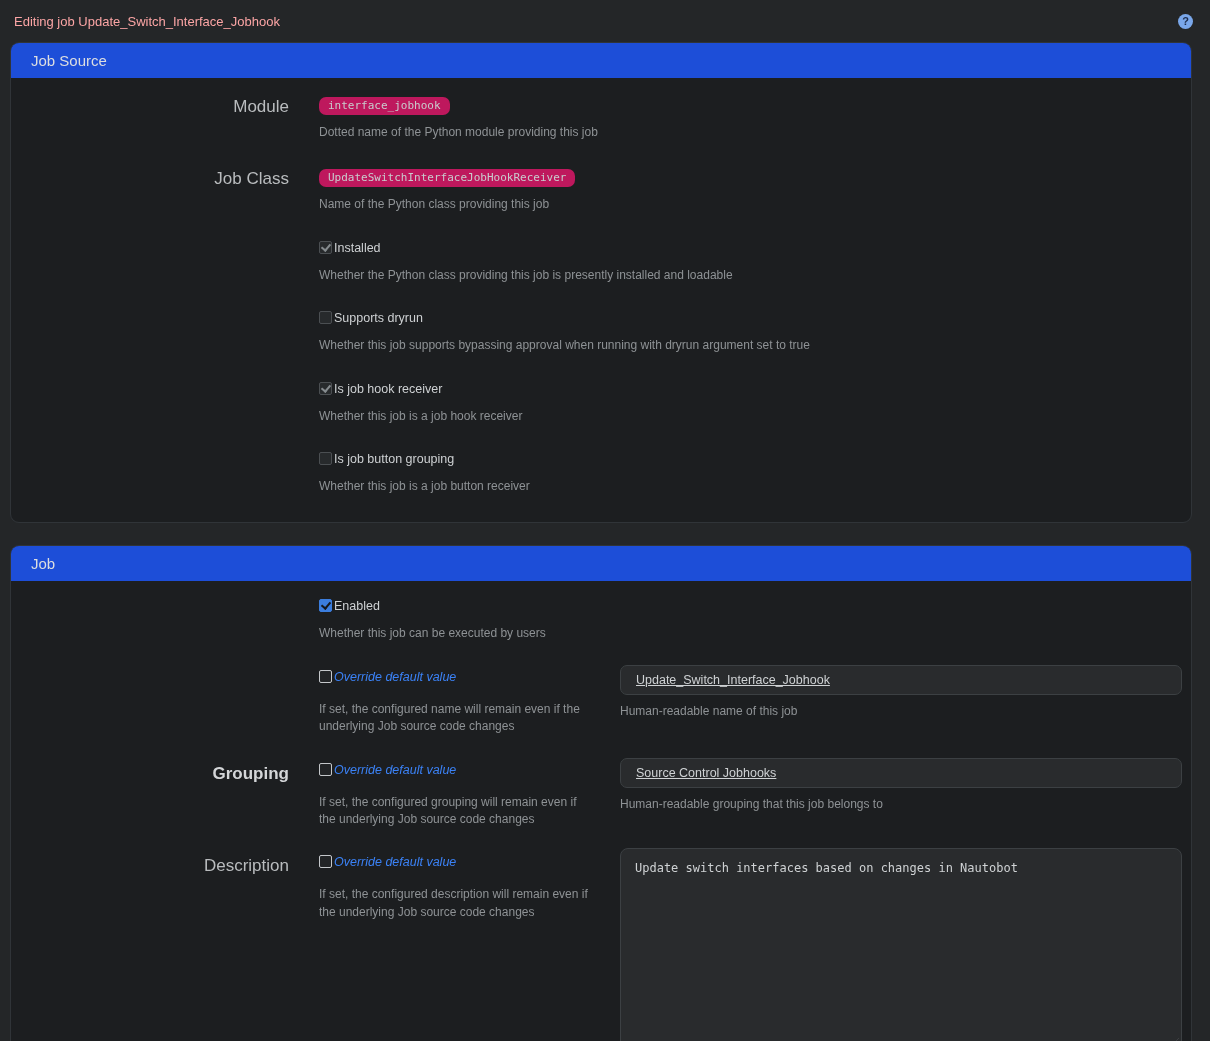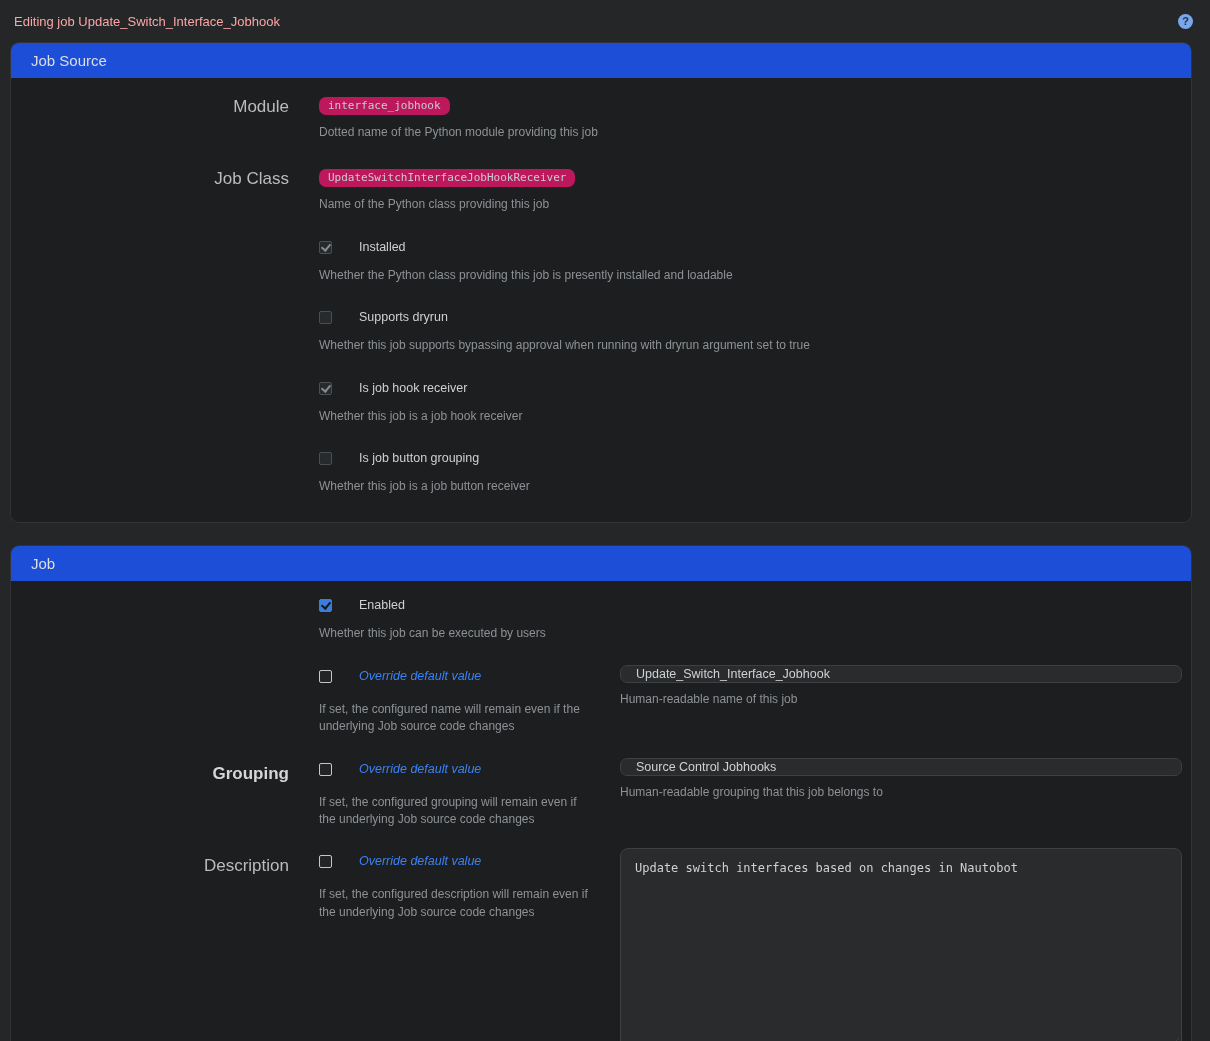--- a/index.html
+++ b/index.html
@@ -79,21 +79,21 @@
     display: inline-block;
     background: #be185d;
     border-radius: 7px;
     padding: 2px 9px 3px;
     font-family: "DejaVu Sans Mono", monospace;
     font-size: 11px;
     color: #c9ccce;
   }
 
   
-  .cb-line { display: inline-flex; align-items: flex-end; gap: 27px; cursor: default; }
+  .cb-line { display: inline-flex; align-items: flex-start; gap: 2px; cursor: default; }
   .cb {
     width: 13px; height: 13px;
     border-radius: 2px;
     background: #2a2d2f;
     border: 1px solid #54585b;
     position: relative;
     flex: none;
   }
   .cb.checked::after {
     content: "";
@@ -107,31 +107,32 @@
   .cb.dim { opacity: 0.85; }
   .cb.blue.checked { background: #3b7ddd; border-color: #3b7ddd; }
   .cb.blue.checked::after { border-color: #15181b; }
   .cb.override { background: #222426; border: 1px solid #c4c7ca; cursor: pointer; }
   .cb-label { font-size: 12.5px; color: #ced1d3; }
   .cb-label.italic { font-style: italic; color: #3b82f6; }
 
   
   .text-input {
     width: 100%;
-    height: 18px;
+    height: 30px;
     background: #292b2d;
     border: 1px solid #3c4043;
     border-radius: 7px;
     color: #cfd2d4;
     font-family: "Liberation Sans", sans-serif;
     font-size: 12.5px;
     padding: 0 15px;
     outline: none;
     display: block;
     margin-top: -4px;
+    text-decoration: underline;
   }
   .textarea-wrap { position: relative; margin-top: -6px; }
   .description-textarea {
     width: 100%;
     height: 205px;
     background: #292b2d;
     border: 1px solid #3c4043;
     border-radius: 8px;
     color: #cfd2d4;
     font-family: "DejaVu Sans Mono", monospace;

